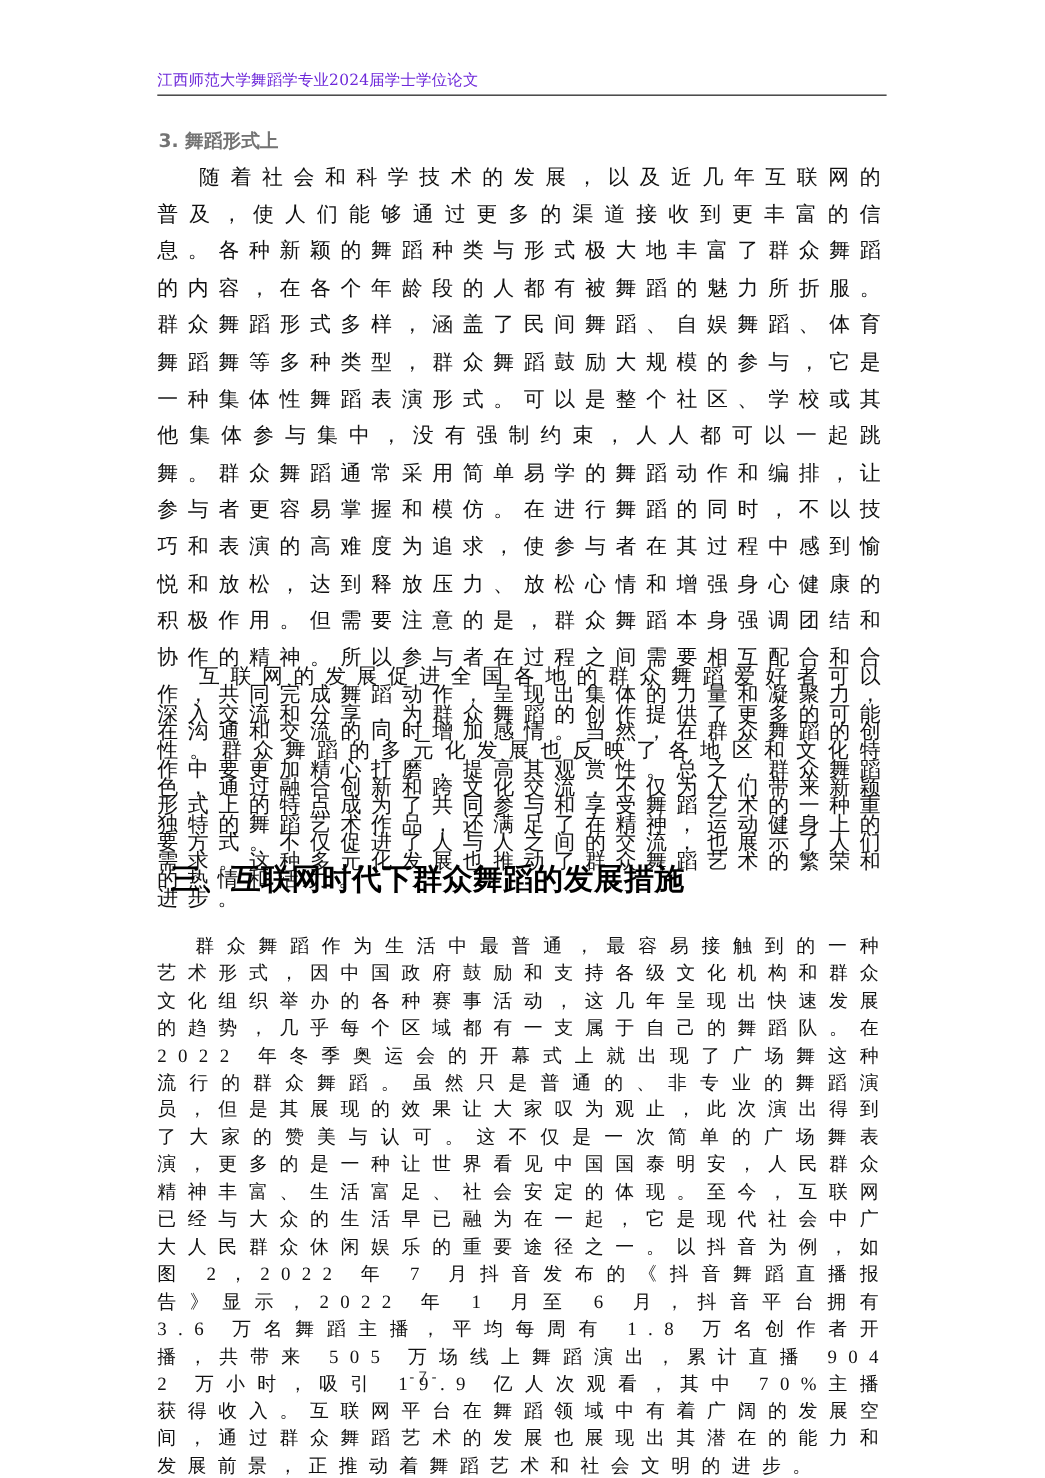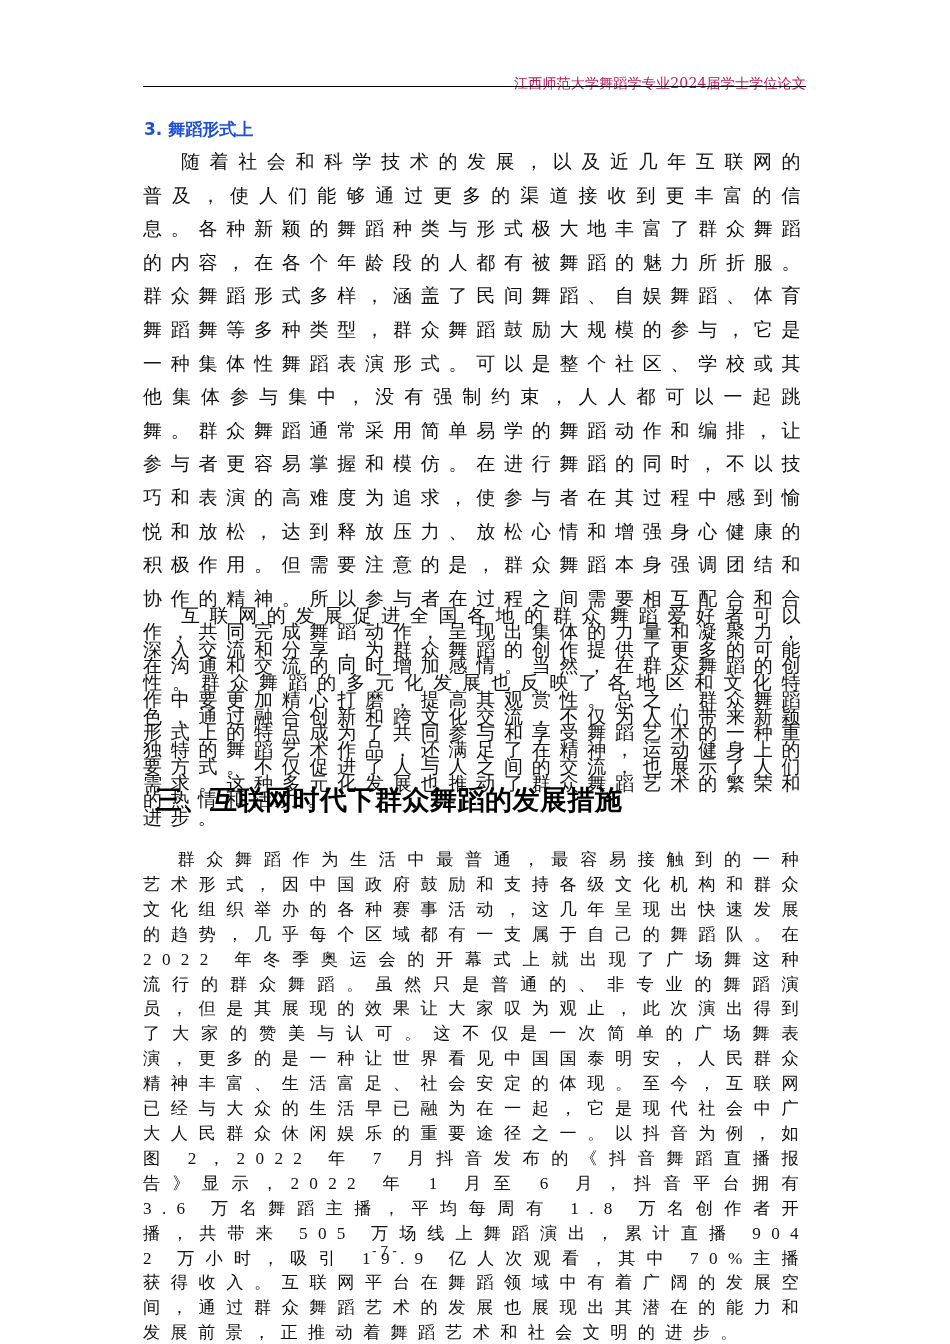--- a/index.html
+++ b/index.html
@@ -1,23 +1,23 @@
 <!DOCTYPE html>
 <html><head>
 <meta charset="utf-8">
 <style>
   html, body { margin: 0; padding: 0; background: #ffffff; }
   body { width: 950px; height: 1344px; position: relative; overflow: hidden;
          font-family: "DejaVu Serif", "Liberation Serif", serif; color: #111; }
-  .page-header { position: absolute; left: 143px; top: 74px; width: 663px; text-align: right;
-                 font-size: 14px; line-height: 18px; color: #be185d; letter-spacing: 0.2px; }
+  .page-header { position: absolute; left: 143px; top: 64px; width: 663px; text-align: left;
+                 font-size: 14px; line-height: 18px; color: #6d28d9; letter-spacing: 0.2px; }
   .header-rule { position: absolute; left: 143px; top: 86px; width: 663px; height: 0;
                  border-top: 1.6px solid #000; }
   .sub-heading { position: absolute; left: 144px; top: 118px; font-family: "DejaVu Sans", "Liberation Sans", sans-serif;
-                 font-weight: bold; font-size: 17px; line-height: 22px; color: #1d4ed8; }
+                 font-weight: bold; font-size: 17px; line-height: 22px; color: #737373; }
   .para { position: absolute; left: 143px; width: 666px; margin: 0; text-align: justify;
           text-align-last: left; word-break: break-all; font-family: Liberation Serif, serif; }
   .para.s1 { font-size: 19px; line-height: 33.6px; letter-spacing: 8.4px; }
   .para.s2 { font-size: 17.2px; line-height: 24.9px; letter-spacing: 10.3px; }
   .indent { text-indent: 2em; }
   .sec-heading { position: absolute; left: 155px; top: 782px; font-family: "DejaVu Sans", "Liberation Sans", sans-serif;
                  font-weight: bold; font-size: 27px; line-height: 36px; color: #000; letter-spacing: 0.5px; }
   .page-number { position: absolute; left: 300px; width: 150px; top: 1243px; text-align: center;
                  font-family: "Liberation Sans", sans-serif; font-size: 14px; color: #333; padding-left: 72px; box-sizing: border-box; text-align: left;}
 </style>

